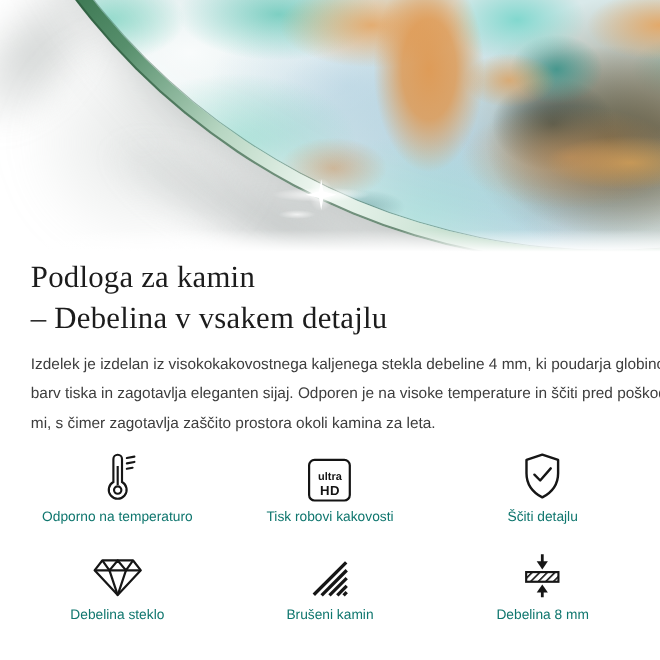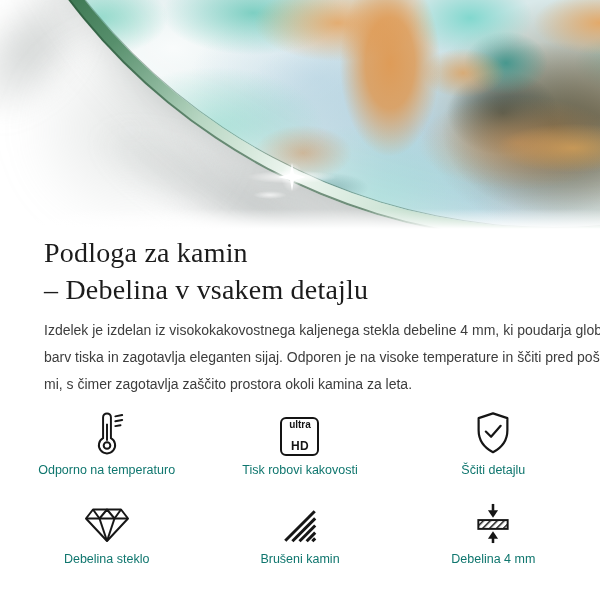--- a/index.html
+++ b/index.html
@@ -94,21 +94,21 @@
   }
   .sparkle { position: absolute; left: 246px; top: 158px; }
   .sparkle-2 { position: absolute; left: 252px; top: 186px; }
   .hero::after {
     content: "";
     position: absolute; left: 0; right: 0; bottom: 0; height: 22px;
     background: linear-gradient(to bottom, rgba(255,255,255,0), #ffffff 90%);
   }
 
   
-  .content { padding: 0 44px; }
+  .content { padding: 0 28px; }
   .title {
     margin: 3px 0 0;
     font-family: "Liberation Serif", serif;
     font-weight: 400;
     font-size: 28px;
     line-height: 37px;
     color: #1c1c1c;
     letter-spacing: 0.2px;
   }
   .title .t-line { white-space: nowrap; }
@@ -136,21 +136,21 @@
   }
   .feature-label { font-size: 12.5px; color: #0f766e; }
   .icon-stroke { stroke: #161616; fill: none; }
 
   .uhd {
     width: 39px; height: 39px;
     box-sizing: border-box;
     border: 2.5px solid #141414;
     border-radius: 6px;
     display: flex; flex-direction: column;
-    align-items: center; justify-content: space-between;
+    align-items: center; justify-content: flex-end;
     color: #141414;
     margin-top: 38px;
   }
   .uhd-top  { font-size: 10px; font-weight: 700; line-height: 11px; }
   .uhd-bottom { font-size: 12px; font-weight: 800; line-height: 15px; letter-spacing: 0.3px; }
 </style>
 </head>
 <body>
 
 <div class="hero">
@@ -262,16 +262,16 @@
             <line x1="0" y1="0" x2="0" y2="5" stroke="#161616" stroke-width="3"></line>
           </pattern>
         </defs>
         <rect x="5" y="18.5" width="30" height="9" fill="url(#hatchp)" stroke="#161616" stroke-width="2"></rect>
         <line x1="20" y1="2" x2="20" y2="9" stroke="#161616" stroke-width="2.6"></line>
         <polygon points="14.8,8.5 25.2,8.5 20,16" fill="#161616"></polygon>
         <line x1="20" y1="42" x2="20" y2="35" stroke="#161616" stroke-width="2.6"></line>
         <polygon points="14.8,37.5 25.2,37.5 20,30" fill="#161616"></polygon>
       </svg>
     </div>
-    <div class="feature-label">Debelina 4 mm</div>
+    <div class="feature-label">Debelina 8 mm</div>
   </div>
 
 </div>
 
 </body></html>

